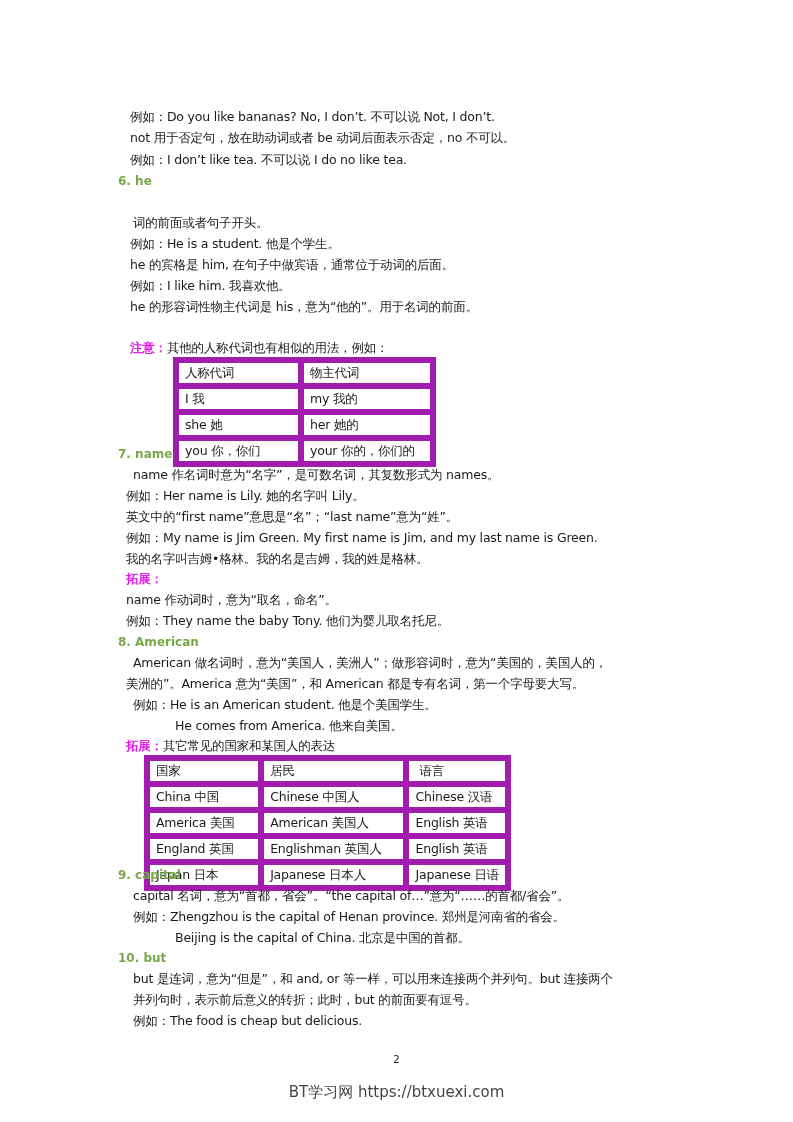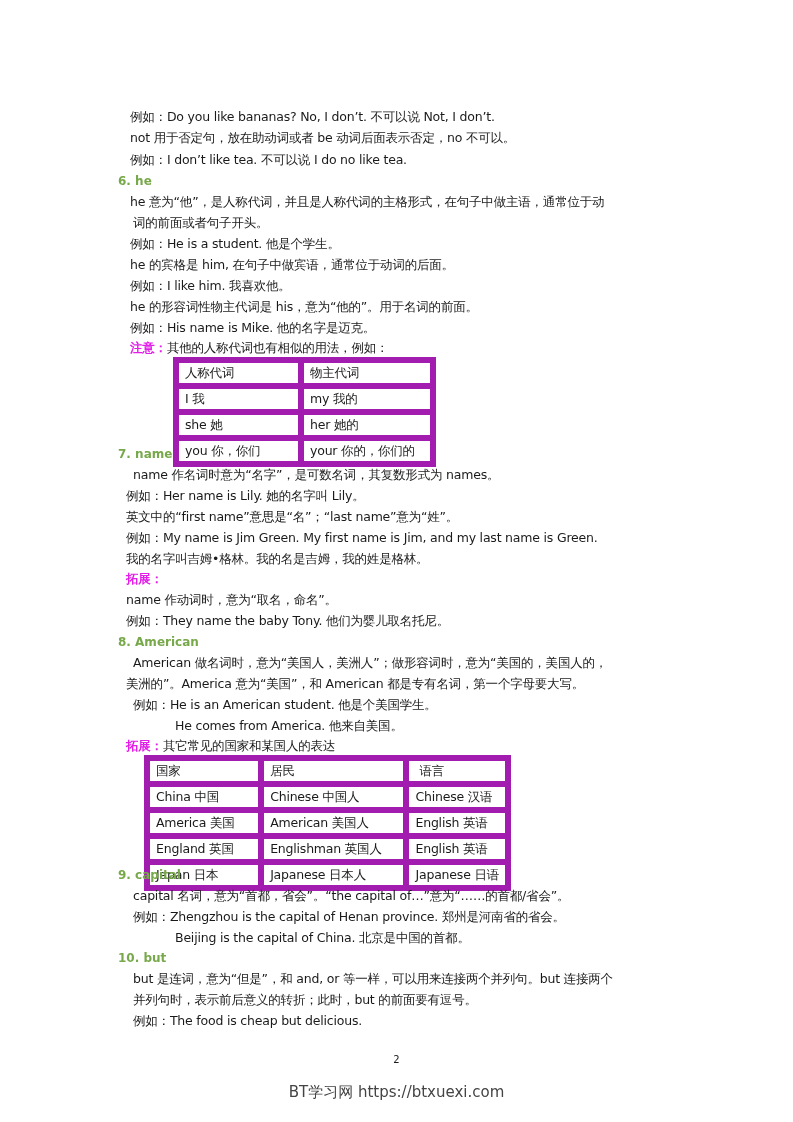--- a/index.html
+++ b/index.html
@@ -17,27 +17,25 @@
 </head>
 <body>
 
 <div class="page">
 
   <div class="ln" style="left:130px;top:97px;">例如：Do you like bananas? No, I don’t. 不可以说 Not, I don’t.</div>
   <div class="ln" style="left:130px;top:118px;">not 用于否定句，放在助动词或者 be 动词后面表示否定，no 不可以。</div>
   <div class="ln" style="left:130px;top:140px;">例如：I don’t like tea. 不可以说 I do no like tea.</div>
 
   <div class="h" style="left:118px;top:161px;">6. he</div>
-  <div class="ln" style="left:130px;top:182px;">he 意为“他”，是人称代词，并且是人称代词的主格形式，在句子中做主语，通常位于动</div>
   <div class="ln" style="left:133px;top:203px;">词的前面或者句子开头。</div>
   <div class="ln" style="left:130px;top:224px;">例如：He is a student. 他是个学生。</div>
   <div class="ln" style="left:130px;top:245px;">he 的宾格是 him, 在句子中做宾语，通常位于动词的后面。</div>
   <div class="ln" style="left:130px;top:266px;">例如：I like him. 我喜欢他。</div>
   <div class="ln" style="left:130px;top:287px;">he 的形容词性物主代词是 his，意为“他的”。用于名词的前面。</div>
-  <div class="ln" style="left:130px;top:308px;">例如：His name is Mike. 他的名字是迈克。</div>
   <div class="ln" style="left:130px;top:328px;">
     <span class="note">注意：</span><span>其他的人称代词也有相似的用法，例如：</span>
   </div>
 
   <table class="t" style="left:173px;top:345px;width:263px;">
     <tbody>
         <tr>
       <td style="width:107px;">人称代词</td>
       <td>物主代词</td>
     </tr>

